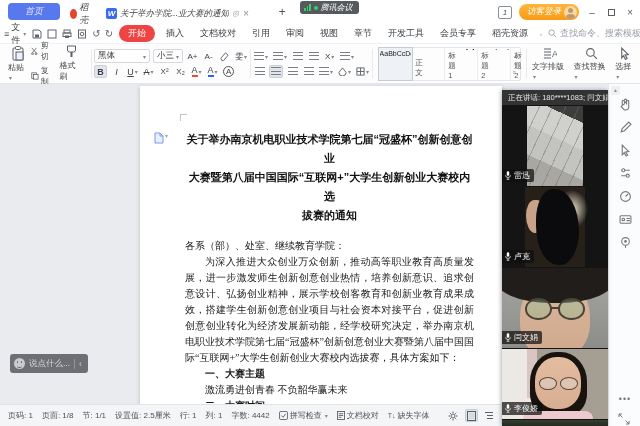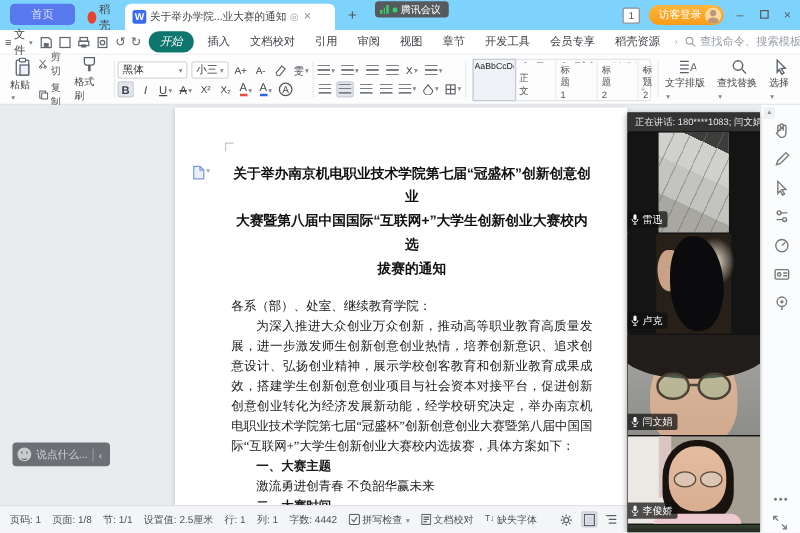--- a/index.html
+++ b/index.html
@@ -1,21 +1,21 @@
 <!DOCTYPE html>
 <html><head>
 <meta charset="utf-8">
 <style>
   * { margin:0; padding:0; box-sizing:border-box; }
   html,body { width:640px; height:426px; overflow:hidden; background:#fff;
     font-family:"Liberation Sans", sans-serif; }
   .window { position:relative; width:640px; height:426px; background:#e9ebee; overflow:hidden; }
 
   
-  .tabbar { position:absolute; left:0; top:0; width:640px; height:24px; background:#7dd3fc; }
+  .tabbar { position:absolute; left:0; top:0; width:640px; height:24px; background:#ffffff;font-style:italic; }
   .tab { position:absolute; top:3px; height:21px; display:flex; align-items:center; font-size:9px; color:#444; padding:0 6px; border-radius:5px 5px 0 0; cursor:default; }
   .tab.home { left:8px; width:52px; background:#5878ee; color:#dfe6ff; justify-content:center; border-radius:4px; height:17px; top:3px; }
   .tab.docer { left:64px; width:34px; gap:2px; }
   .docer-ic { width:10px; height:10px; border-radius:50%; background:#e5432e; display:inline-block; }
   .tab.doc { left:100px; width:168px; background:#fff; gap:3px; }
   .wicon { width:11px; height:11px; background:#3b6af2; color:#fff; font-size:8px; font-weight:bold; display:flex; align-items:center; justify-content:center; border-radius:2px; }
   .doc-title { max-width:112px; overflow:hidden; white-space:nowrap; text-overflow:ellipsis; font-size:8.5px; }
   .tab-sync { color:#9aa0a8; font-size:8px; }
   .tab-close { color:#8a8f97; font-size:10px; padding:0 1px; }
   .newtab { position:absolute; left:274px; top:5px; width:16px; height:16px; text-align:center; line-height:15px; color:#555; font-size:12px; }
@@ -34,21 +34,21 @@
   .wc.max span { display:inline-block; width:7px; height:7px; border:1px solid #5a5f66; }
 
   
   .menubar { position:absolute; left:0; top:24px; width:640px; height:20px; background:#fff; display:flex; align-items:center; font-size:9px; color:#3c4046; padding:0 4px; gap:6px; border-bottom:1px solid #f0f1f3; }
   .mb-file { display:flex; align-items:center; gap:2px; }
   .hamb { font-size:9px; color:#555; }
   .mb-icons { display:flex; align-items:center; gap:5px; color:#60666e; }
   .mb-icons svg { display:block; }
   .undoredo { color:#60666e; font-size:10px; display:flex; gap:4px; }
   .mtab { padding:1px 5px; white-space:nowrap; }
-  .mtab.active { background:#0f766e; color:#fff; border-radius:9px; padding:2px 9px;font-style:italic; }
+  .mtab.active { background:#ef4444; color:#fff; border-radius:9px; padding:2px 9px; }
   .mb-search { display:flex; align-items:center; gap:3px; color:#9aa0a8; white-space:nowrap; }
 
   
   .ribbon { position:absolute; left:0; top:44px; width:640px; height:40px; background:#fdfdfe; border-bottom:1px solid #e4e6ea; display:flex; align-items:stretch; padding:2px 2px; }
   .rgroup { display:flex; align-items:center; padding:0 3px; }
   .rsep { width:1px; background:#e8eaee; margin:3px 2px; }
   .bigbtn { display:flex; flex-direction:column; align-items:center; justify-content:center; font-size:8px; color:#444; gap:1px; padding:0 3px; }
   .bigbtn svg { display:block; }
   .stack2 { display:flex; flex-direction:column; justify-content:center; gap:3px; font-size:8px; color:#555; }
   .stack2 .row { display:flex; align-items:center; gap:2px; }

